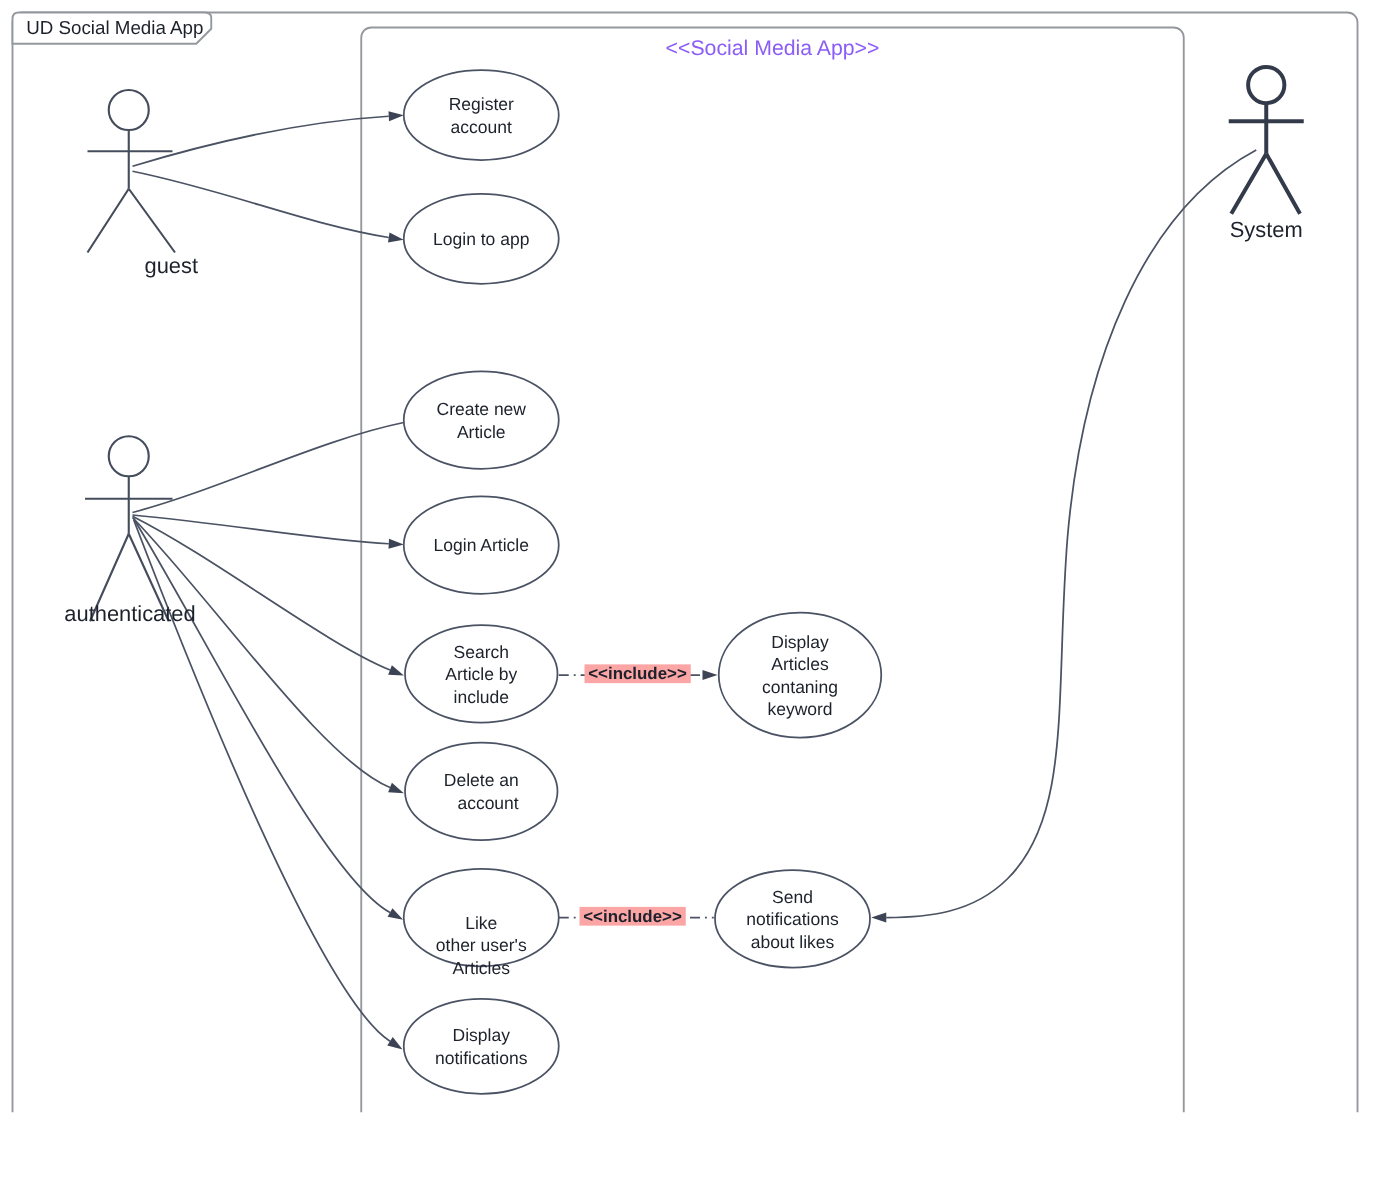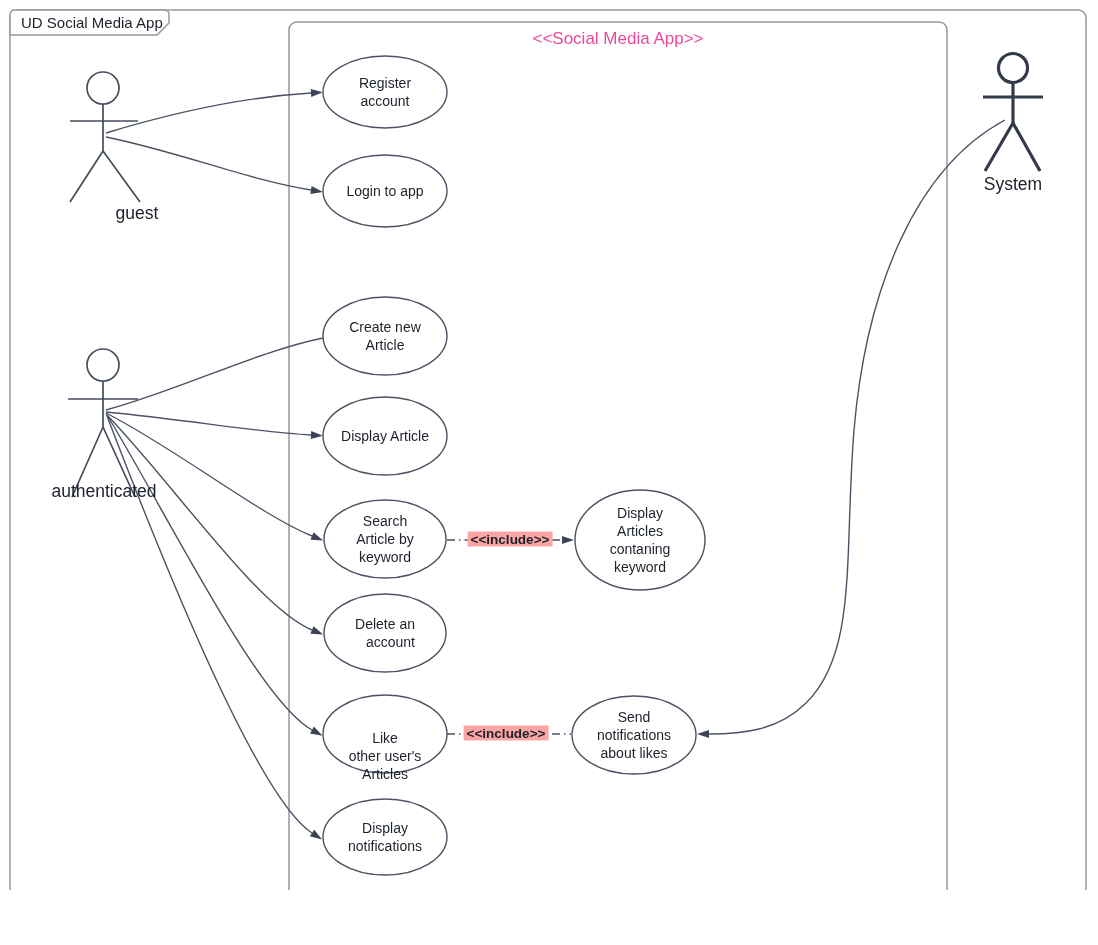--- a/index.html
+++ b/index.html
@@ -34,21 +34,21 @@
   }
   .uc-label    { font-size: 14px; line-height: 18px; }
   .actor-label { font-size: 17.5px; }
   .include-label {
     font-size: 13.5px;
     font-weight: bold;
     background: #fca5a5;
     padding: 0 3px;
     white-space: nowrap;
   }
-  .boundary-title { font-size: 17px; color: #ec4899; white-space: nowrap; }
+  .boundary-title { font-size: 17px; color: #8b5cf6; white-space: nowrap; }
   .tab-label {
     position: absolute;
     left: 21px;
     top: 14px;
     font-size: 15px;
     white-space: nowrap;
   }
 </style>
 </head>
 <body>
@@ -116,24 +116,24 @@
   </svg>
 
   <div class="tab-label">UD Social Media App</div>
   <div class="lbl boundary-title" style="left:618px; top:39px;">&lt;&lt;Social Media App&gt;&gt;</div>
 
   <div class="lbl uc-label" style="left:385px; top:92px;">Register
 account</div>
   <div class="lbl uc-label" style="left:385px; top:191px;">Login to app</div>
   <div class="lbl uc-label" style="left:385px; top:336px;">Create new
 Article</div>
-  <div class="lbl uc-label" style="left:385px; top:436px;">Display Article</div>
+  <div class="lbl uc-label" style="left:385px; top:436px;">Login Article</div>
   <div class="lbl uc-label" style="left:385px; top:539px;">Search
 Article by
-keyword</div>
+include</div>
   <div class="lbl uc-label" style="left:385px; top:633px;text-align:right;">Delete an
 account</div>
   <div class="lbl uc-label" style="left:385px; top:756px;">Like
 other user's
 Articles</div>
   <div class="lbl uc-label" style="left:385px; top:837px;">Display
 notifications</div>
   <div class="lbl uc-label" style="left:640px; top:540px;">Display
 Articles
 contaning

